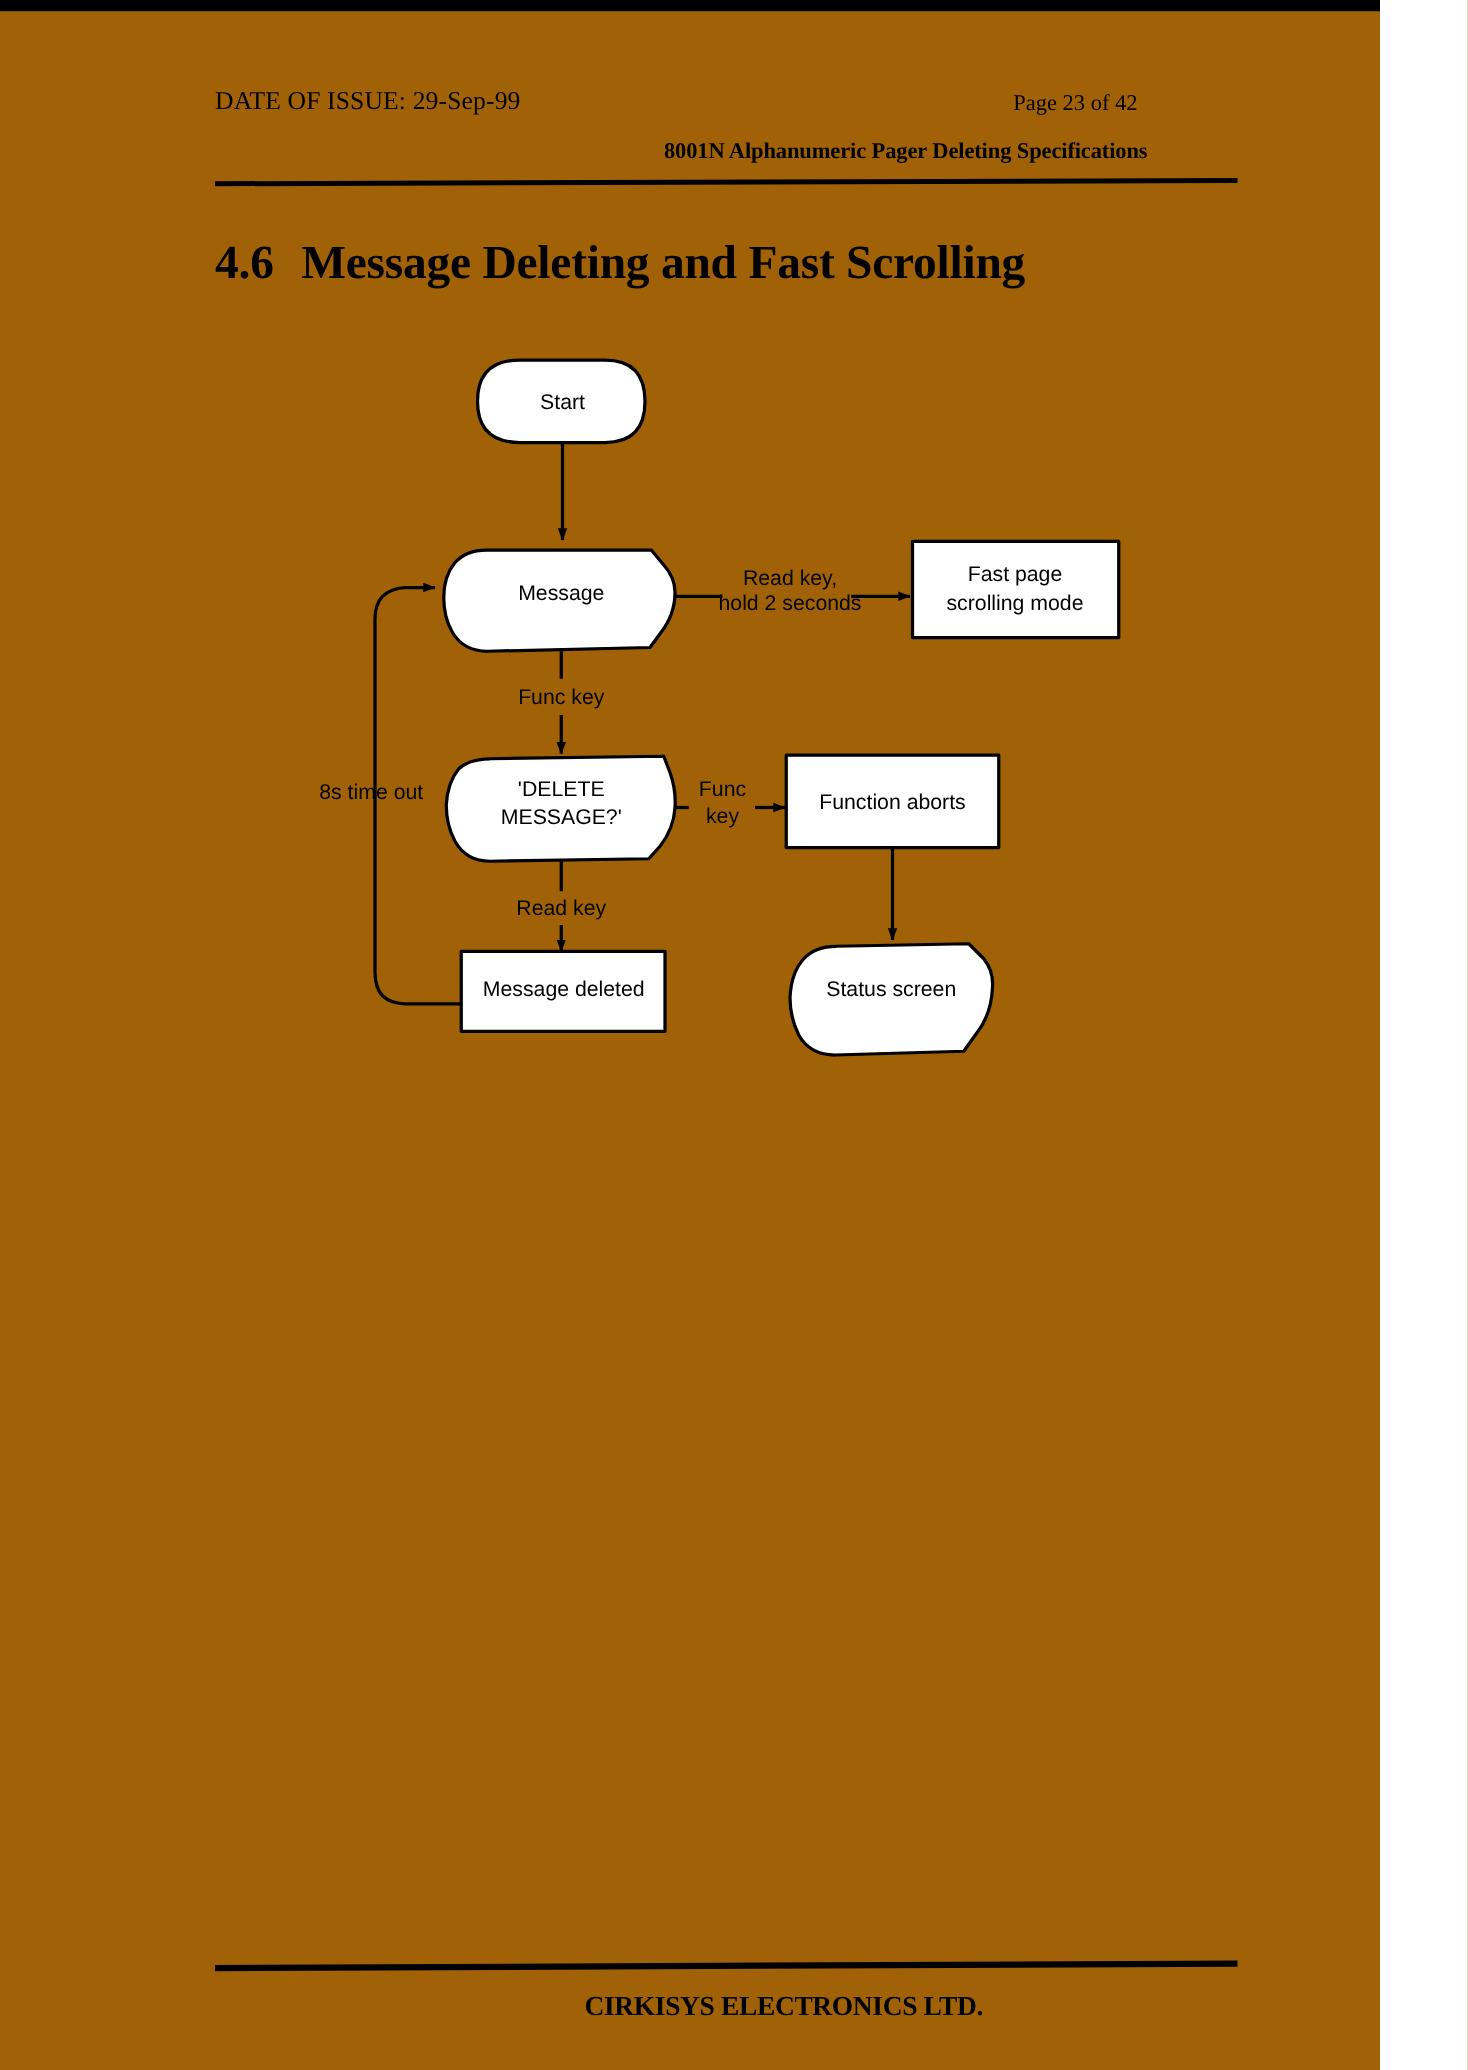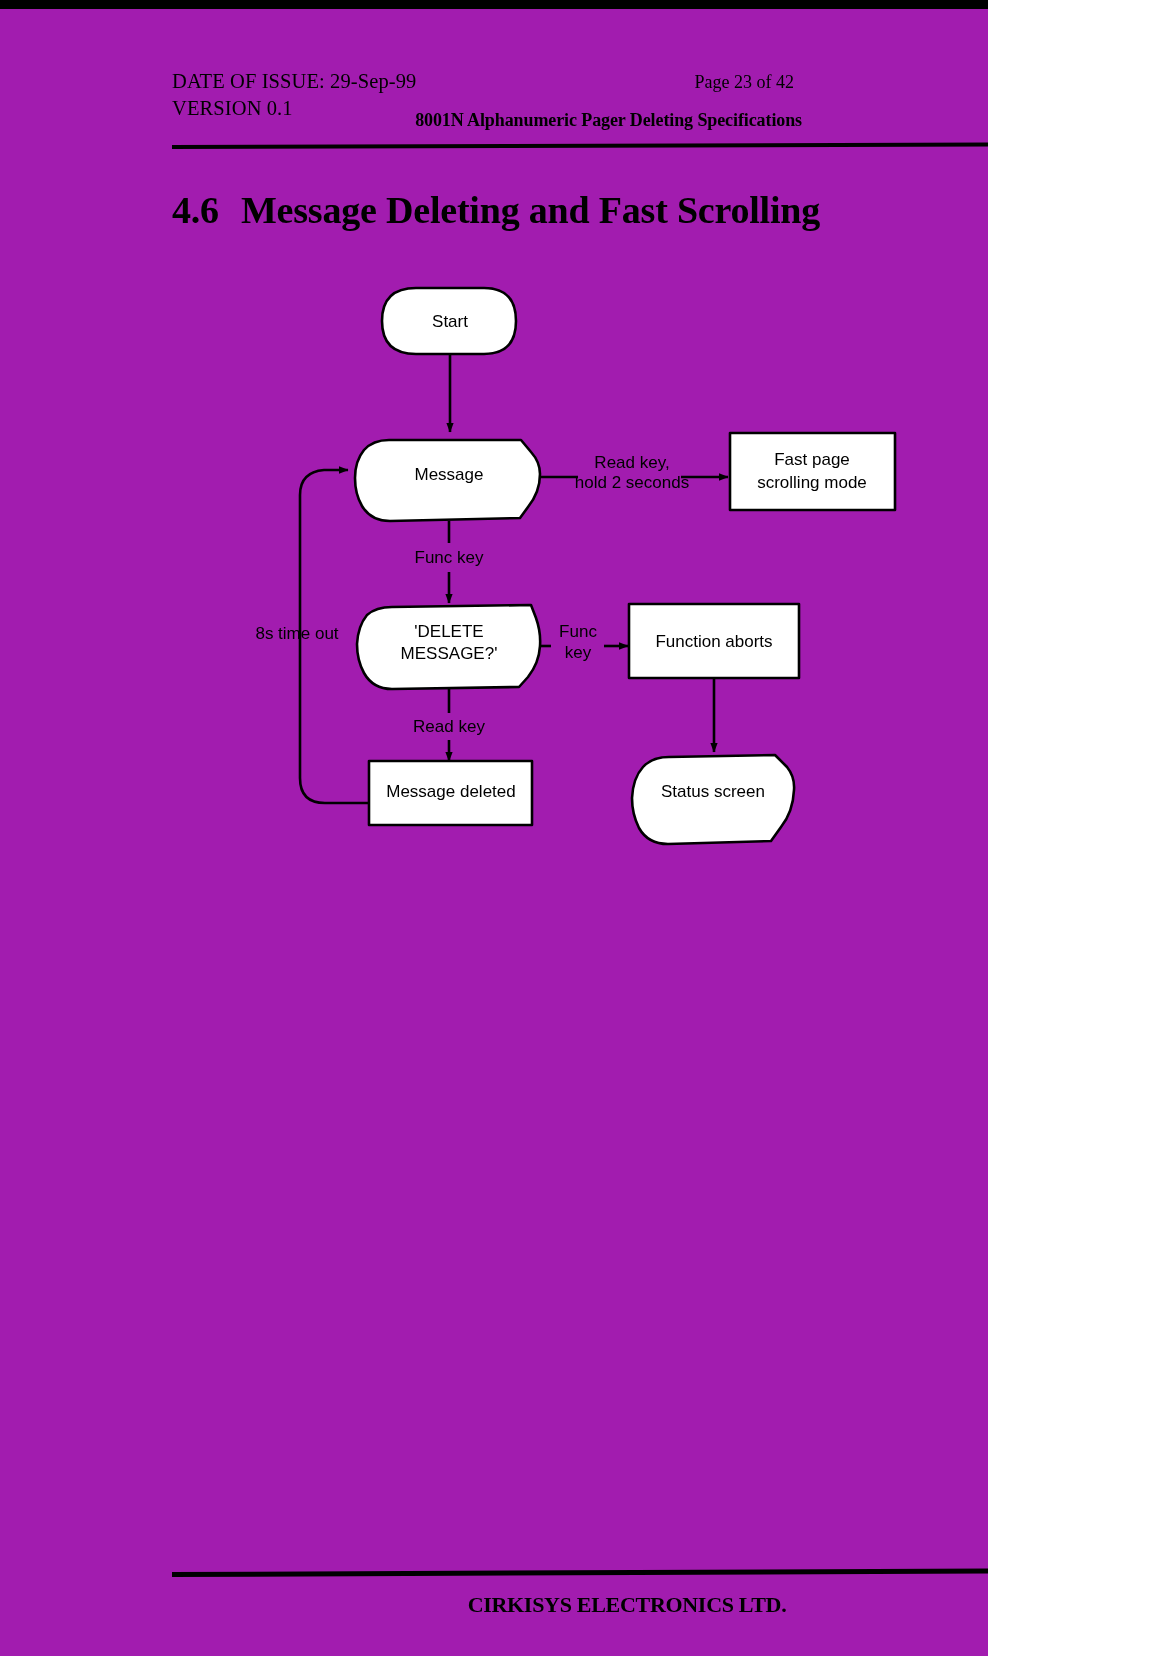--- a/index.html
+++ b/index.html
@@ -7,23 +7,23 @@
     margin: 0;
     padding: 0;
     background: #ffffff;
   }
   body {
     font-family: "Liberation Serif", "DejaVu Serif", serif;
     color: #000000;
   }
   #page {
     position: relative;
-    width: 988px;
+    width: 1104px;
     height: 1656px;
-    background: #a21caf;
+    background: #a16207;
     overflow: hidden;
   }
 
   
   .scan-bar-top {
     position: absolute;
     left: 0;
     top: 0;
     width: 1174px;
     height: 9px;
@@ -142,21 +142,20 @@
 </style>
 </head>
 <body>
 
 <div id="page">
 
   <div class="scan-bar-top"></div>
 
   <div class="header-left">
     <div>DATE OF ISSUE: 29-Sep-99</div>
-    <div>VERSION 0.1</div>
   </div>
 
   <div class="header-page">Page 23 of 42</div>
   <div class="header-doc-title">8001N Alphanumeric Pager Deleting Specifications</div>
   <div class="header-rule"></div>
 
   <div class="section-title">
     <span class="num">4.6</span><span>Message Deleting and Fast Scrolling</span>
   </div>
 

